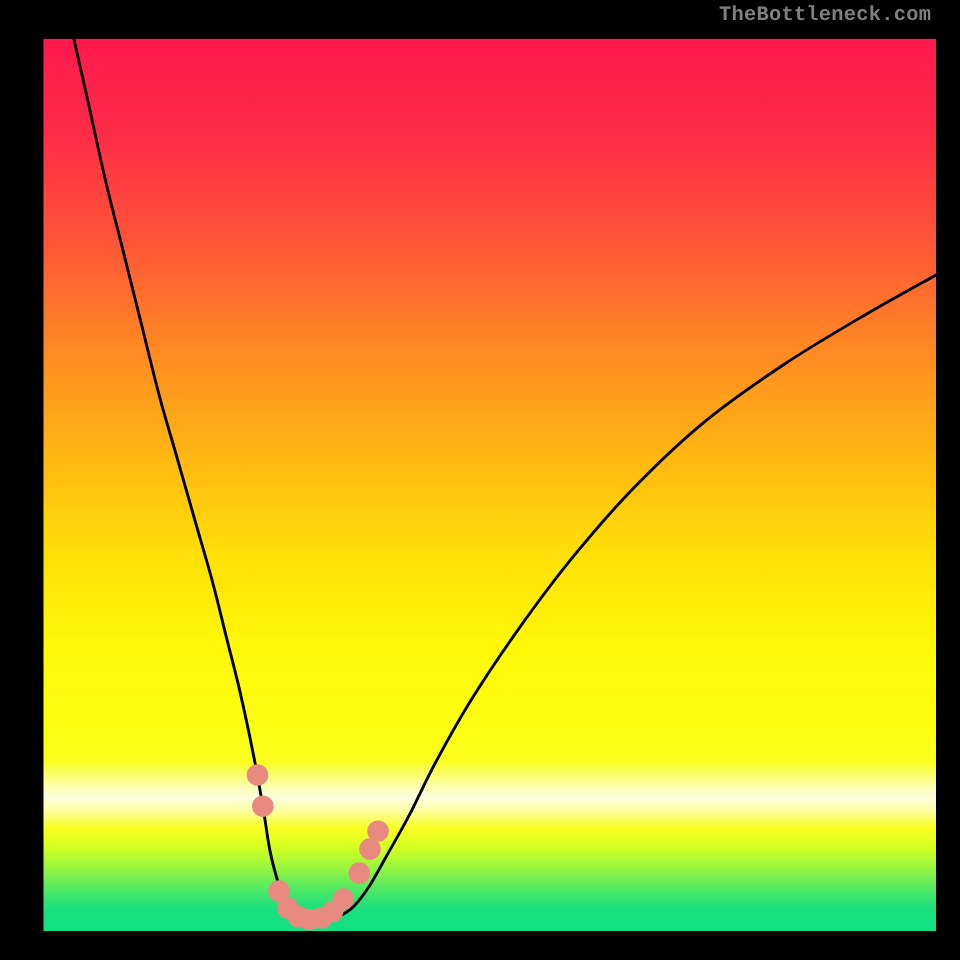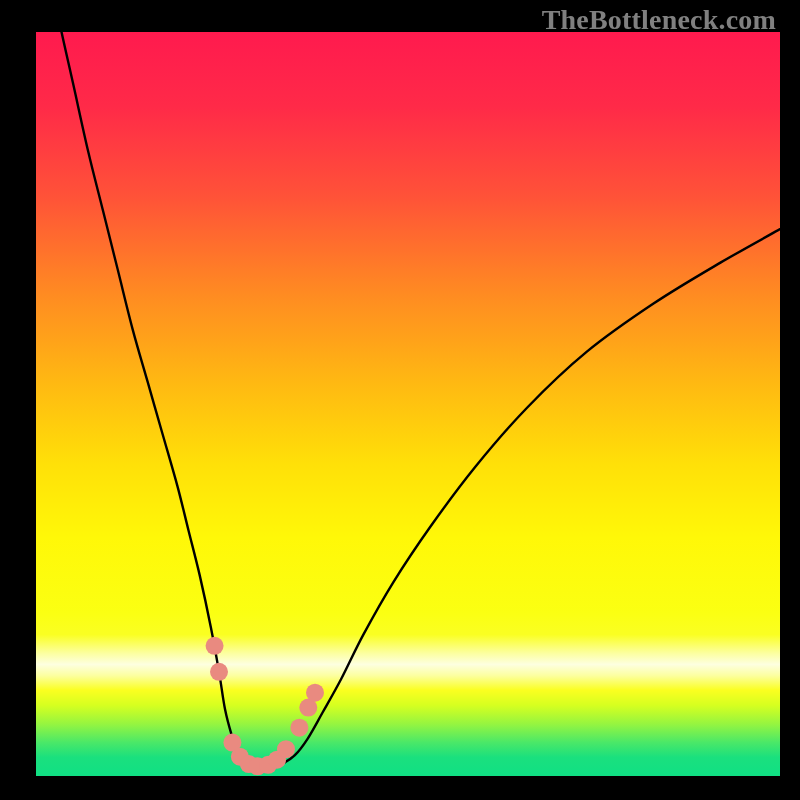--- a/index.html
+++ b/index.html
@@ -37,22 +37,22 @@
     position: absolute;
     left: 0;
     top: 0;
     width: 100%;
     height: 100%;
   }
   .watermark {
     position: absolute;
     top: 4px;
     right: 24px;
-    font-family: Liberation Serif, serif;
-    font-size: 28px;
+    font-family: Liberation Mono, monospace;
+    font-size: 17px;
     font-weight: 600;
     color: #808080;
     letter-spacing: 0.2px;
   }
 </style>
 </head>
 <body>
 
 <div class="frame">
   <div class="watermark">TheBottleneck.com</div>

